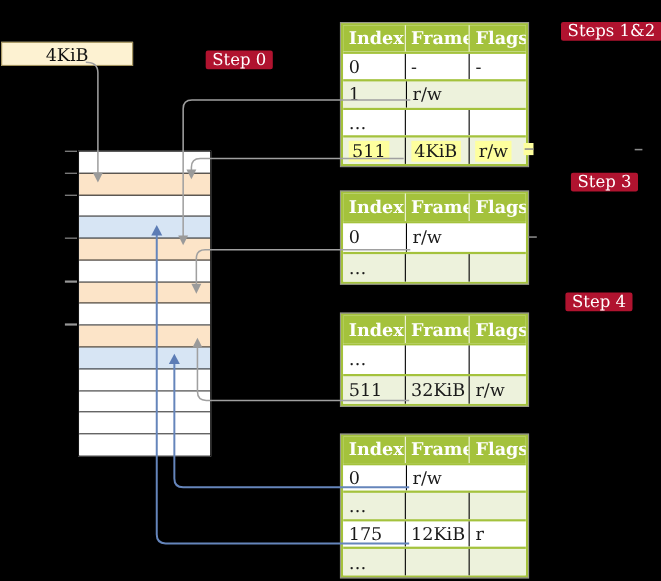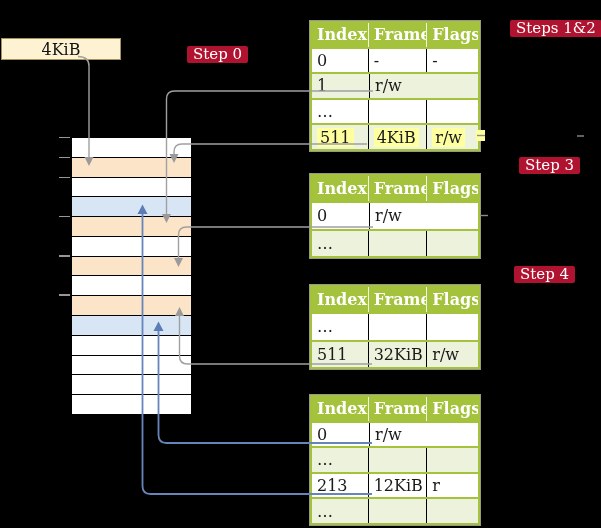--- a/index.html
+++ b/index.html
@@ -163,21 +163,21 @@
         <div class="prow plain">
           <div class="pcell c0">0</div>
           <div class="pcell c2">r/w</div>
         </div>
         <div class="prow shaded">
           <div class="pcell c0">…</div>
           <div class="pcell c1"></div>
           <div class="pcell c2"></div>
         </div>
         <div class="prow plain">
-          <div class="pcell c0">213</div>
+          <div class="pcell c0">175</div>
           <div class="pcell c1">12KiB</div>
           <div class="pcell c2">r</div>
         </div>
         <div class="prow shaded">
           <div class="pcell c0">…</div>
           <div class="pcell c1"></div>
           <div class="pcell c2"></div>
         </div>
       </div>
     </div>

